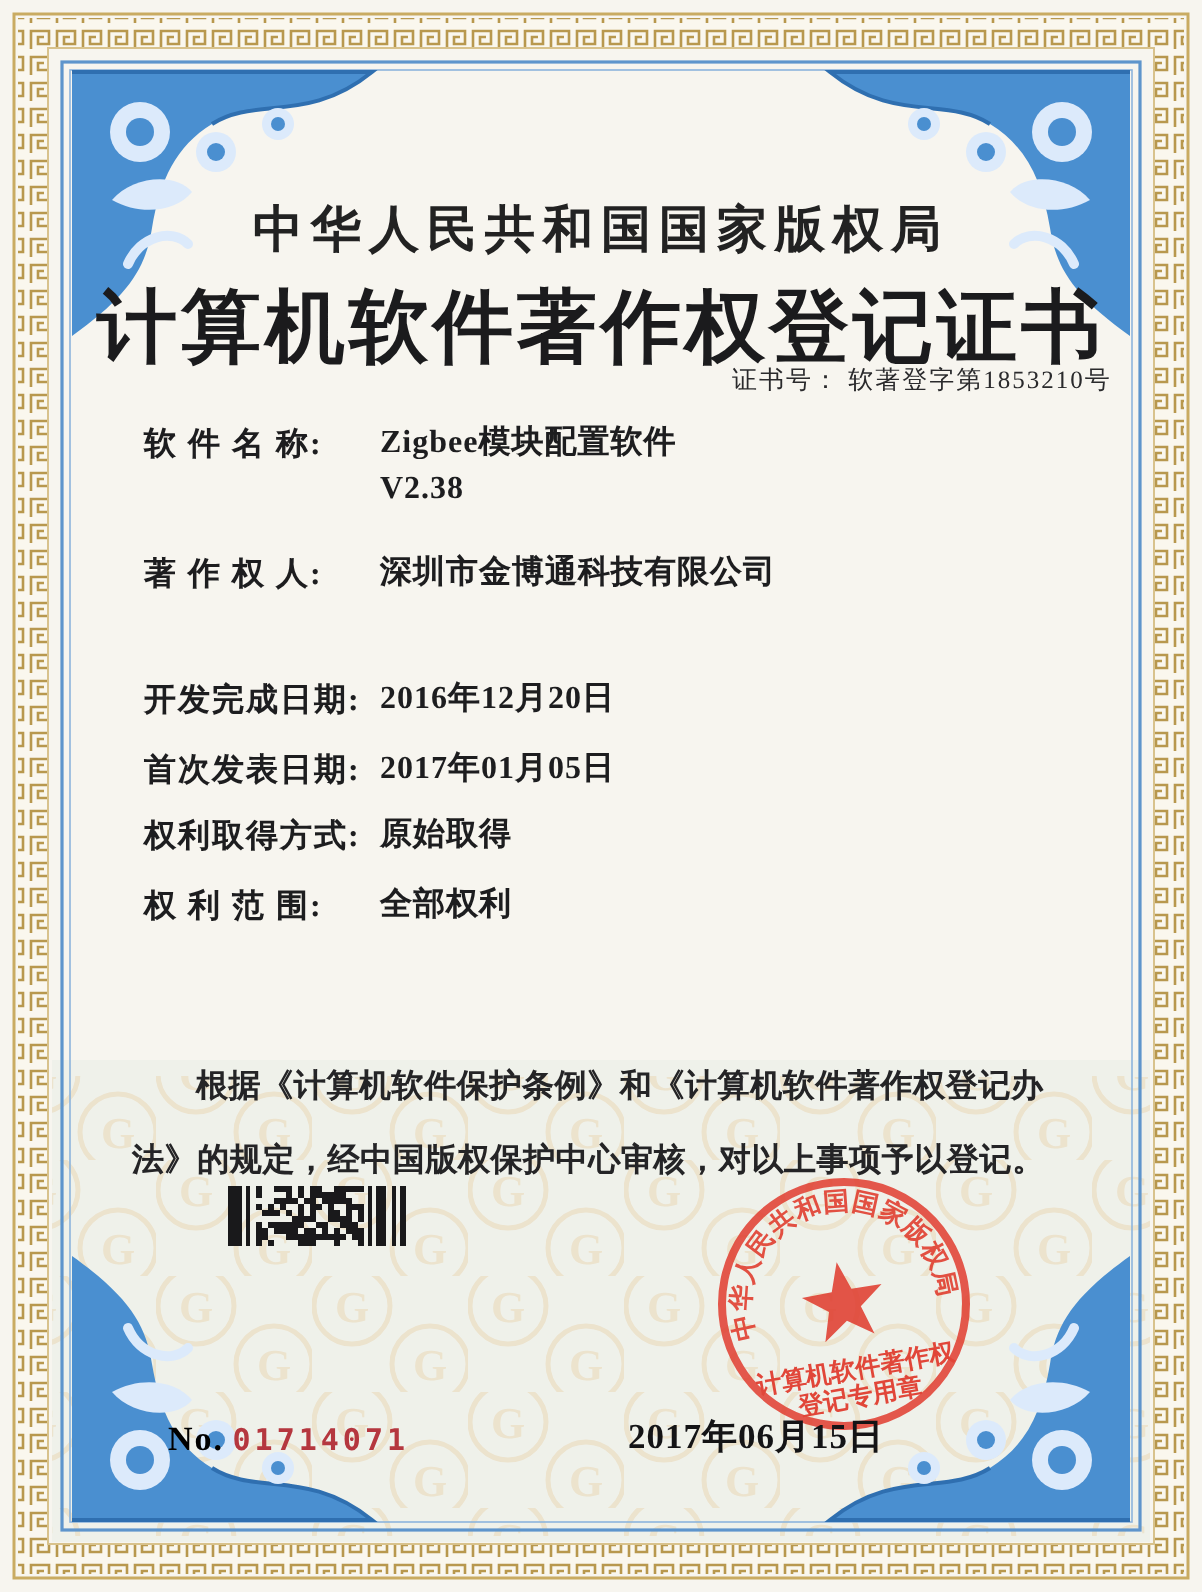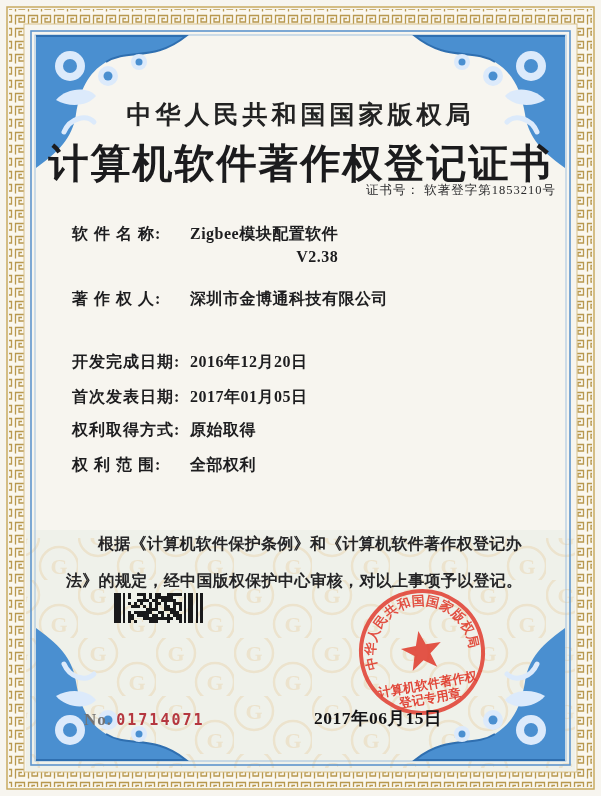--- a/index.html
+++ b/index.html
@@ -16,46 +16,46 @@
     font-size:25px;font-weight:bold;letter-spacing:4px;margin:0;color:#222;
   }
   .cert-title{
     position:absolute;top:136px;left:0;width:100%;text-align:center;
     font-size:40px;font-weight:bold;letter-spacing:2px;margin:0;color:#1b1b1d;
   }
   .cert-no{
     position:absolute;top:182px;left:366px;font-size:12.5px;font-weight:normal;
     letter-spacing:1px;color:#2a2a2c;
   }
-  .field-row{position:absolute;left:72px;width:470px;margin-top:12px;}
+  .field-row{position:absolute;left:72px;width:470px;}
   .field-label{
     display:inline-block;min-width:110px;font-size:16px;font-weight:bold;
     letter-spacing:1px;vertical-align:top;
   }
   .field-value{
     display:inline-block;font-size:16px;font-weight:bold;margin-left:4px;
     letter-spacing:0.5px;vertical-align:top;line-height:20px;
   }
-  .value-line2{margin-top:3px;text-align:right;}
+  .value-line2{margin-top:3px;}
   .statement{
     position:absolute;left:66px;top:509px;width:482px;
     font-size:16px;font-weight:bold;line-height:37px;
     text-indent:2em;letter-spacing:0.3px;color:#242426;
   }
   .barcode{position:absolute;left:114px;top:593px;}
   .seal{
     position:absolute;left:342px;top:572px;width:160px;height:160px;
     transform:rotate(-10deg);opacity:0.93;
   }
   .issue-date{
     position:absolute;left:314px;top:706px;font-size:17.5px;font-weight:bold;
     letter-spacing:0.5px;color:#141416;
   }
   .serial{position:absolute;left:84px;top:710px;font-size:17px;}
-  .serial .no-prefix{font-weight:bold;color:#737373;letter-spacing:1px;}
+  .serial .no-prefix{font-weight:bold;color:#000000;letter-spacing:1px;}
   .serial .no-digits{
     font-family:"DejaVu Sans Mono","Liberation Mono",monospace;
     font-size:15px;color:#b5373f;letter-spacing:2px;font-weight:bold;
   }
 </style>
 </head>
 <body>
 
 <div class="sheet">
 

